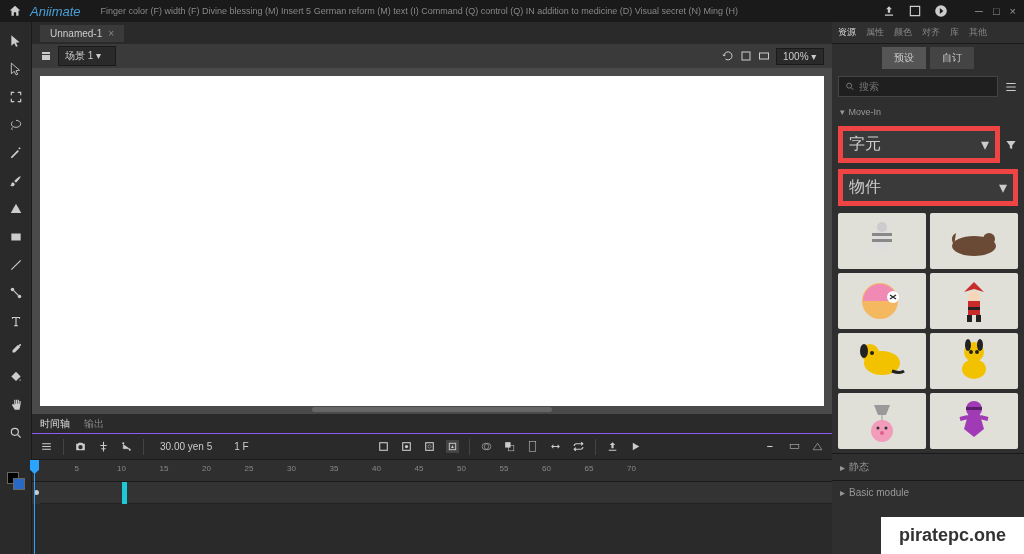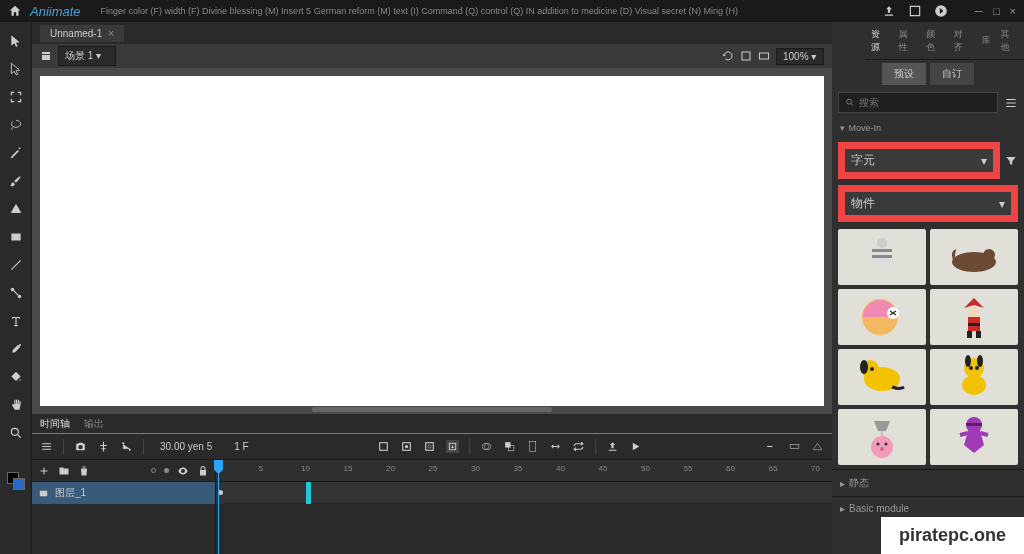--- a/index.html
+++ b/index.html
@@ -45,31 +45,31 @@
 .tl-frames { flex: 1; position: relative; background: #2a2a2a; }
 .tl-ruler { height: 22px; border-bottom: 1px solid #1a1a1a; position: relative; background: #2f2f2f; overflow: hidden; }
 .tl-ruler .tick { position: absolute; top: 4px; font-size: 8px; color: #888; }
 .tl-track { height: 22px; position: relative; background: #333; border-bottom: 1px solid #222; }
 .tl-track .kf { position: absolute; width: 8px; height: 22px; background: #333; left: 0; }
 .tl-track .kf::before { content: ''; position: absolute; width: 5px; height: 5px; background: #ccc; border-radius: 50%; top: 8px; left: 2px; }
 .playhead { position: absolute; top: 0; width: 1px; height: 100%; background: #2aa4ff; left: 2px; }
 .playhead::before { content: ''; position: absolute; top: 0; left: -4px; width: 9px; height: 14px; background: #2aa4ff; clip-path: polygon(0 0, 100% 0, 100% 70%, 50% 100%, 0 70%); }
 .keyframe-span { position: absolute; left: 90px; top: 22px; width: 5px; height: 22px; background: #1ec8d8; }
 .right-panel { width: 192px; background: #2f2f2f; display: flex; flex-direction: column; }
-.rp-tabs { height: 38px; display: flex; align-items: center; gap: 10px; padding: 0 6px; font-size: 9px; color: #888; border-bottom: 1px solid #1a1a1a; margin-left: 33px; }
+.rp-tabs { height: 22px; display: flex; align-items: center; gap: 10px; padding: 0 6px; font-size: 9px; color: #888; border-bottom: 1px solid #1a1a1a; }
 .rp-tabs span:first-child { color: #ddd; }
 .rp-subtabs { height: 28px; display: flex; align-items: center; justify-content: center; gap: 4px; padding: 4px; }
 .rp-subtabs .btn { padding: 4px 12px; font-size: 10px; background: #444; color: #ccc; }
 .rp-subtabs .btn.active { background: #555; }
 .rp-search-row { display: flex; align-items: center; padding: 4px 6px; gap: 6px; }
 .rp-search { flex: 1; background: #1f1f1f; border: 1px solid #444; padding: 4px 6px; display: flex; align-items: center; gap: 4px; }
 .rp-search input { background: transparent; border: none; color: #888; font-size: 10px; width: 100%; outline: none; }
 .rp-section-hdr { padding: 6px 8px; font-size: 9px; color: #999; display: flex; align-items: center; gap: 4px; }
 .rp-dropdown-row { display: flex; padding: 3px 6px; gap: 4px; align-items: center; }
-.rp-dropdown { flex: 1; background: #3a3a3a; border: 7px solid #ef4444; padding: 3px 6px; font-size: 12px; color: #ccc; display: flex; justify-content: space-between; align-items: center; }
+.rp-dropdown { flex: 1; background: #3a3a3a; border: 5px solid #ef4444; padding: 3px 6px; font-size: 16px; color: #ccc; display: flex; justify-content: space-between; align-items: center; }
 .rp-assets-grid { display: grid; grid-template-columns: 1fr 1fr; gap: 4px; padding: 4px 6px; }
 .rp-asset { background: #e0e0d8; height: 56px; border-radius: 2px; overflow: hidden; display: flex; align-items: center; justify-content: center; }
 .rp-footer-row { padding: 4px 8px; font-size: 9px; color: #999; text-align: right; border-top: 1px solid #1a1a1a; }
 .rp-accordion { padding: 6px 8px; font-size: 10px; color: #999; border-top: 1px solid #1a1a1a; display: flex; align-items: center; gap: 4px; }
 .watermark { position: absolute; bottom: 0; right: 0; background: #fff; color: #333; font-size: 18px; font-weight: bold; padding: 8px 18px; margin-top: 30px; }
 svg { fill: currentColor; }
 </style>
 </head>
 <body>
 
@@ -285,48 +285,20 @@
             <path d="M4 11h10v2H4z"></path>
           </svg>
         <svg viewBox="0 0 24 24">
             <rect x="4" y="8" width="16" height="8" fill="none" stroke="currentColor"></rect>
           </svg>
         <svg viewBox="0 0 24 24">
             <path d="M4 18l8-12 8 12z" fill="none" stroke="currentColor"></path>
           </svg>
       </div>
       <div class="tl-body">
-        <div class="tl-layers">
-          <div class="tl-layer-controls">
-            <svg viewBox="0 0 24 24">
-                <path d="M11 5h2v6h6v2h-6v6h-2v-6H5v-2h6V5z"></path>
-              </svg>
-            <svg viewBox="0 0 24 24">
-                <path d="M3 5h7l2 2h9v12H3V5z"></path>
-              </svg>
-            <svg viewBox="0 0 24 24">
-                <path d="M6 7h12l-1 14H7L6 7zm3-4h6v2H9V3z"></path>
-              </svg>
-            <div style="flex:1"></div>
-            <span style="width:5px;height:5px;border:1px solid #888;border-radius:50%"></span>
-            <span style="width:5px;height:5px;background:#888;border-radius:50%"></span>
-            <svg viewBox="0 0 24 24">
-                <path d="M12 5c5 0 9 5 9 7s-4 7-9 7-9-5-9-7 4-7 9-7zm0 3a4 4 0 100 8 4 4 0 000-8z"></path>
-              </svg>
-            <svg viewBox="0 0 24 24">
-                <path d="M7 10V7a5 5 0 0110 0v3h1v11H6V10h1zm2 0h6V7a3 3 0 00-6 0v3z"></path>
-              </svg>
-          </div>
-          <div class="tl-layer-row">
-            <svg width="11" height="11" viewBox="0 0 24 24">
-                <rect x="4" y="6" width="16" height="12"></rect>
-              </svg>
-            <span>图层_1</span>
-          </div>
-        </div>
         <div class="tl-frames">
           <div class="tl-ruler" id="ruler">
               <span class="tick" style="left: 2px;">1</span>
               <span class="tick" style="left: 42.5px;">5</span>
               <span class="tick" style="left: 85px;">10</span>
               <span class="tick" style="left: 127.5px;">15</span>
               <span class="tick" style="left: 170px;">20</span>
               <span class="tick" style="left: 212.5px;">25</span>
               <span class="tick" style="left: 255px;">30</span>
               <span class="tick" style="left: 297.5px;">35</span>

